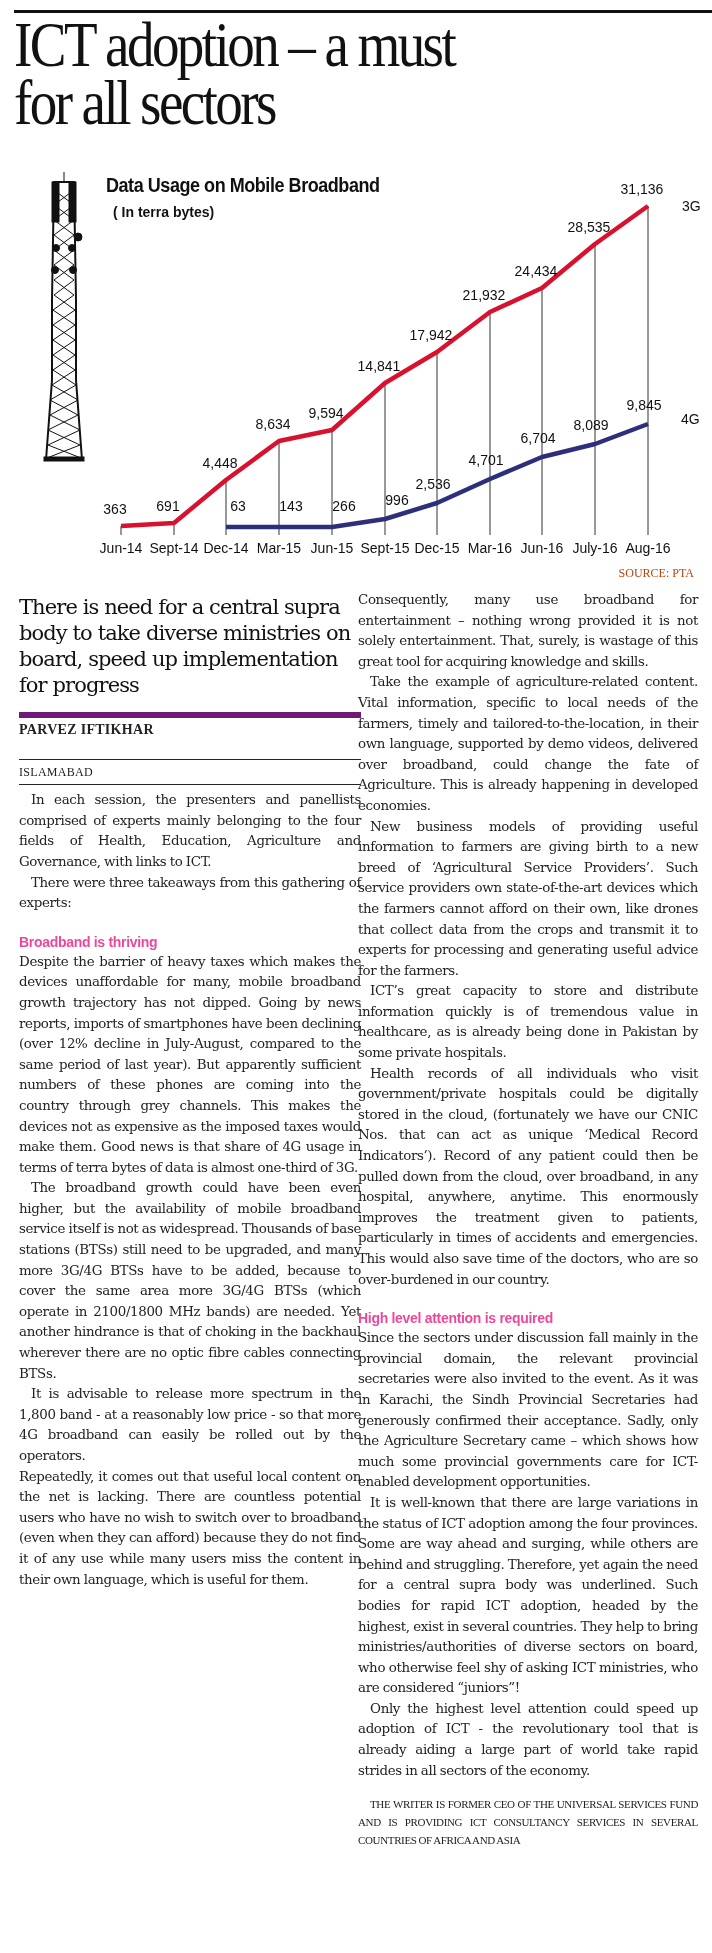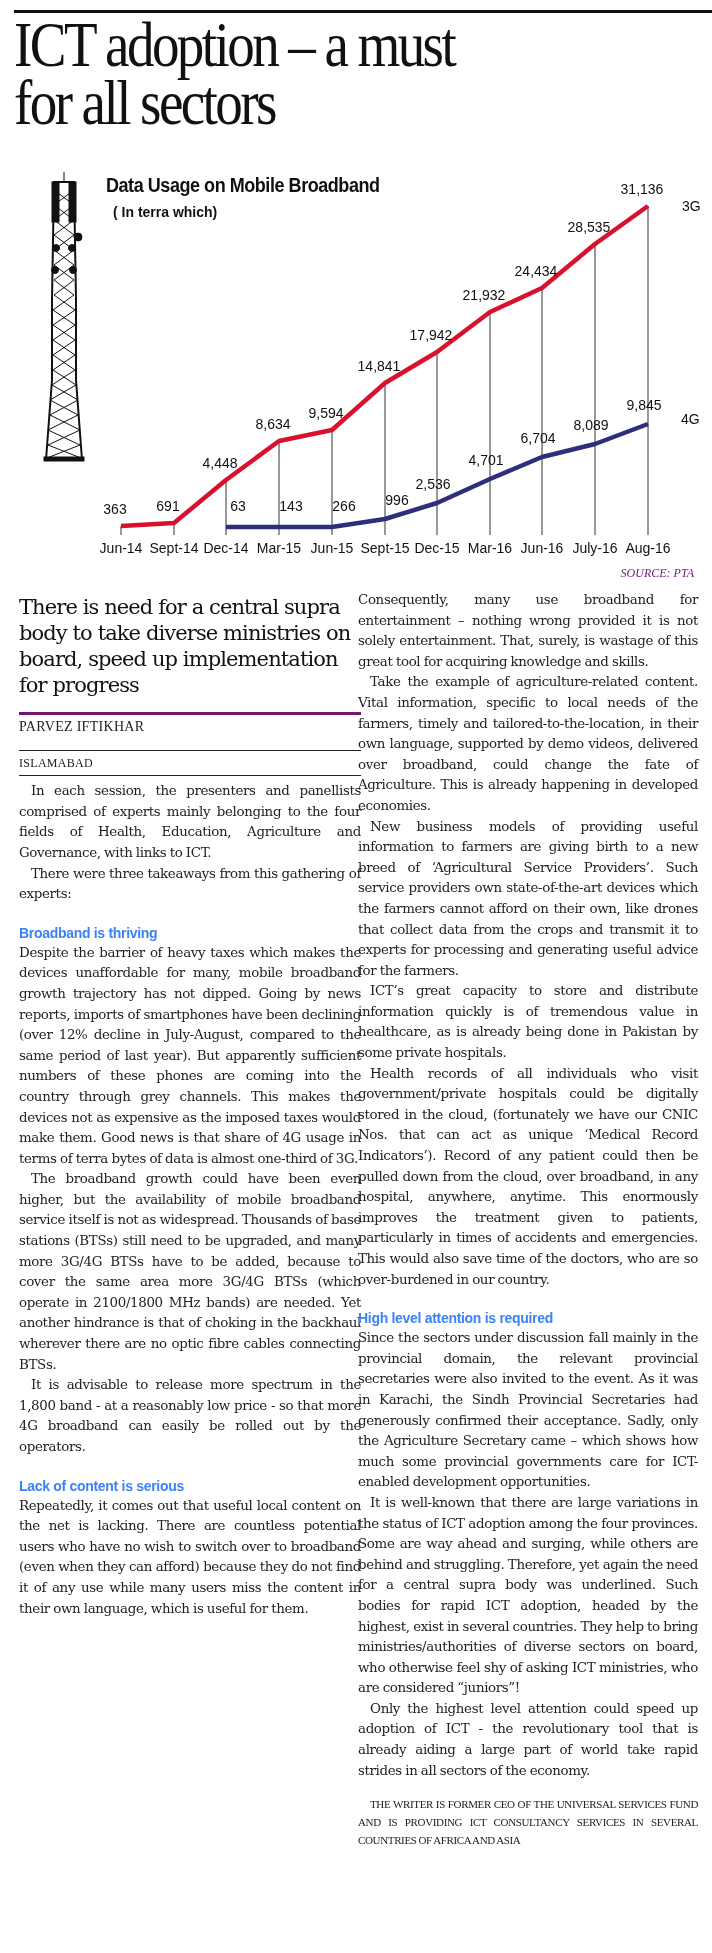--- a/index.html
+++ b/index.html
@@ -3,44 +3,44 @@
 <meta charset="utf-8">
 <style>
   * { box-sizing: border-box; margin: 0; padding: 0; }
   html, body { width: 712px; height: 1953px; background: #ffffff; overflow: hidden; }
   body { position: relative; color: #1a1a1a; font-family: "DejaVu Serif", serif; }
   .top-rule { position: absolute; left: 14px; top: 10px; width: 698px; height: 3px; background: #111; }
   .headline { position: absolute; left: 14px; top: 16px; width: 690px; font-family: "Liberation Serif", serif; font-size: 64px; line-height: 58px; letter-spacing: -3px; color: #111; font-weight: normal; transform: scaleX(0.86); transform-origin: left top; white-space: nowrap; }
   .chart-title { position: absolute; left: 106px; top: 174px; font-family: "Liberation Sans", sans-serif; font-weight: bold; font-size: 20px; letter-spacing: -0.5px; color: #111; transform: scaleX(0.9); transform-origin: left top; white-space: nowrap; }
   .chart-subtitle { position: absolute; left: 113px; top: 204px; font-family: "Liberation Sans", sans-serif; font-weight: bold; font-size: 14px; color: #111; white-space: nowrap; }
   svg text { font-family: "Liberation Sans", sans-serif; }
-  .source { position: absolute; right: 18px; top: 566px; font-family: "Liberation Serif", serif; font-size: 12px; color: #701a75; font-style: italic; }
+  .source { position: absolute; right: 18px; top: 566px; font-family: "Liberation Serif", serif; font-size: 12px; color: #c2410c; }
   .col { position: absolute; top: 590px; width: 342px; font-family: "DejaVu Serif", serif; font-size: 13.4px; line-height: 20.6px; color: #222; }
   .col.left { left: 19px; }
   .col.right { left: 358px; width: 340px; }
   .col p { text-align: justify; text-indent: 12px; letter-spacing: -0.35px; word-spacing: -0.5px; }
   .col p.noindent { text-indent: 0; }
   .deck { font-family: "DejaVu Serif", serif; font-size: 21px; line-height: 26px; color: #111; letter-spacing: -0.9px; margin-top: 4px; margin-bottom: 14px; }
-  .byline { border-top: 3px solid #701a75; border-bottom: 1px solid #222; font-family: "Liberation Serif", serif; font-weight: normal; font-size: 14px; padding: 2px 0 12px 0; letter-spacing: 0.3px; }
+  .byline { border-top: 6px solid #701a75; border-bottom: 1px solid #222; font-family: "Liberation Serif", serif; font-weight: bold; font-size: 14px; padding: 2px 0 18px 0; letter-spacing: 0.3px; }
   .dateline { border-bottom: 1px solid #222; font-family: Liberation Serif, serif; font-size: 12px; padding: 2px 0 2px 0; margin-bottom: 5px; letter-spacing: 0.3px; }
-  .subhead { font-family: "Liberation Sans", sans-serif; font-weight: bold; font-size: 14px; line-height: 20px; margin-top: 18px; color: #3b82f6; letter-spacing: -0.3px; }
+  .subhead { font-family: "Liberation Sans", sans-serif; font-weight: bold; font-size: 14px; line-height: 20px; margin-top: 18px; color: #ec4899; letter-spacing: -0.3px; }
   .writer-note { font-family: "Liberation Serif", serif; font-size: 11px; line-height: 18px; color: #222; letter-spacing: -0.4px; text-transform: uppercase; margin-top: 14px; }
 </style>
 </head>
 <body>
 
 <div class="top-rule"></div>
 
 <h1 class="headline">
   <div>ICT adoption – a must</div>
   <div>for all sectors</div>
 </h1>
 
 <div class="chart-title">Data Usage on Mobile Broadband</div>
-<div class="chart-subtitle">( In terra which)</div>
+<div class="chart-subtitle">( In terra bytes)</div>
 
 <svg id="chart-svg" width="712" height="600" style="position:absolute;left:0;top:0;pointer-events:none;">
   <g fill="#111" stroke="#111">
     <line x1="64" y1="172" x2="64" y2="182" stroke-width="1"></line>
     <rect x="52" y="182" width="7" height="40"></rect>
     <rect x="69" y="182" width="7" height="40"></rect>
     <circle cx="78" cy="237" r="4"></circle>
     <circle cx="56" cy="248" r="3.5"></circle>
     <circle cx="72" cy="248" r="3.5"></circle>
     <circle cx="55" cy="270" r="3.5"></circle>
@@ -114,21 +114,20 @@
   <div class="deck">There is need for a central supra body to take diverse ministries on board, speed up implementation for progress</div>
   <div class="byline">PARVEZ IFTIKHAR</div>
   <div class="dateline">ISLAMABAD</div>
   <div id="left-body">
       <p class="">In each session, the presenters and panellists comprised of experts mainly belonging to the four fields of Health, Education, Agriculture and Governance, with links to ICT.</p>
       <p class="">There were three takeaways from this gathering of experts:</p>
       <div class="subhead">Broadband is thriving</div>
       <p class="noindent">Despite the barrier of heavy taxes which makes the devices unaffordable for many, mobile broadband growth trajectory has not dipped. Going by news reports, imports of smartphones have been declining (over 12% decline in July-August, compared to the same period of last year). But apparently sufficient numbers of these phones are coming into the country through grey channels. This makes the devices not as expensive as the imposed taxes would make them. Good news is that share of 4G usage in terms of terra bytes of data is almost one-third of 3G.</p>
       <p class="">The broadband growth could have been even higher, but the availability of mobile broadband service itself is not as widespread. Thousands of base stations (BTSs) still need to be upgraded, and many more 3G/4G BTSs have to be added, because to cover the same area more 3G/4G BTSs (which operate in 2100/1800 MHz bands) are needed. Yet another hindrance is that of choking in the backhaul wherever there are no optic fibre cables connecting BTSs.</p>
       <p class="">It is advisable to release more spectrum in the 1,800 band - at a reasonably low price - so that more 4G broadband can easily be rolled out by the operators.</p>
-      <div class="subhead">Lack of content is serious</div>
       <p class="noindent">Repeatedly, it comes out that useful local content on the net is lacking. There are countless potential users who have no wish to switch over to broadband (even when they can afford) because they do not find it of any use while many users miss the content in their own language, which is useful for them.</p>
     </div>
 </div>
 
 <div class="col right">
   <div id="right-body">
       <p class="noindent">Consequently, many use broadband for entertainment – nothing wrong provided it is not solely entertainment. That, surely, is wastage of this great tool for acquiring knowledge and skills.</p>
       <p class="">Take the example of agriculture-related content. Vital information, specific to local needs of the farmers, timely and tailored-to-the-location, in their own language, supported by demo videos, delivered over broadband, could change the fate of Agriculture. This is already happening in developed economies.</p>
       <p class="">New business models of providing useful information to farmers are giving birth to a new breed of ‘Agricultural Service Providers’. Such service providers own state-of-the-art devices which the farmers cannot afford on their own, like drones that collect data from the crops and transmit it to experts for processing and generating useful advice for the farmers.</p>
       <p class="">ICT’s great capacity to store and distribute information quickly is of tremendous value in healthcare, as is already being done in Pakistan by some private hospitals.</p>

